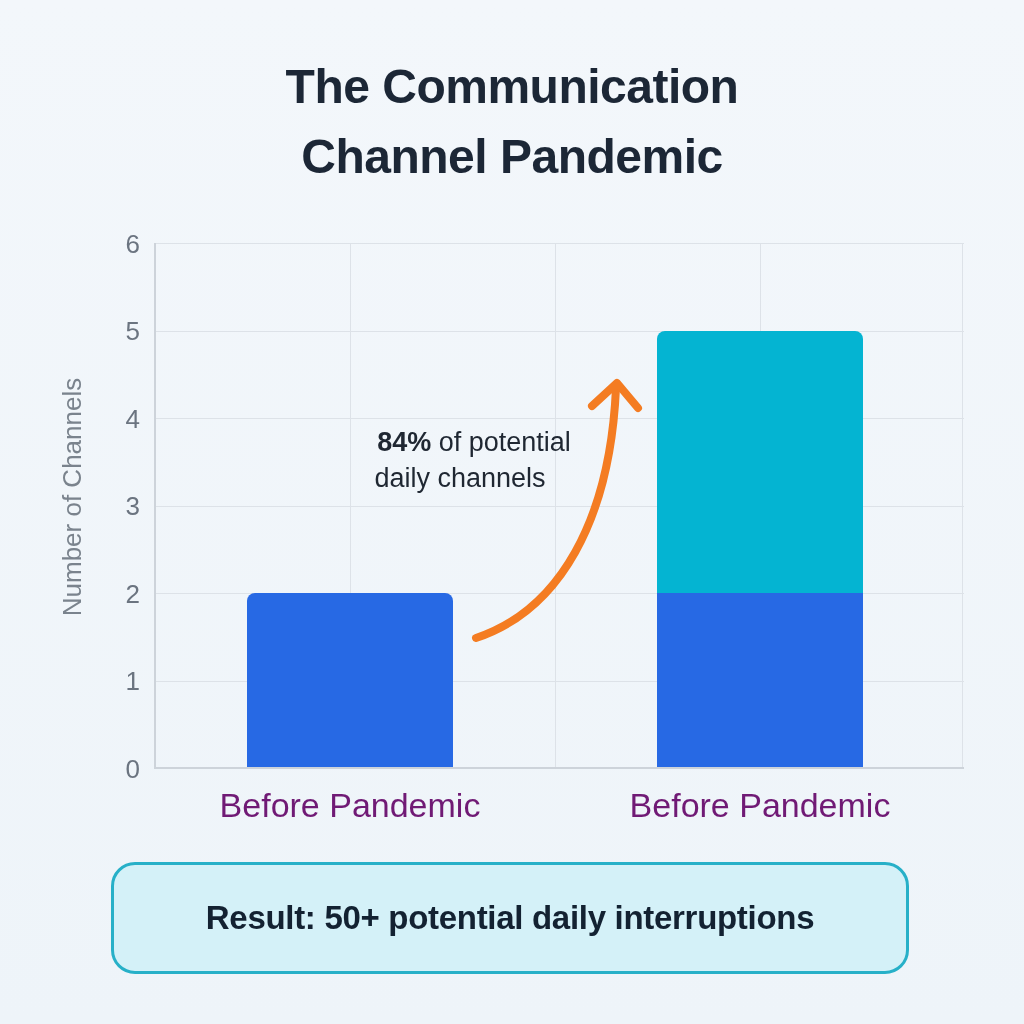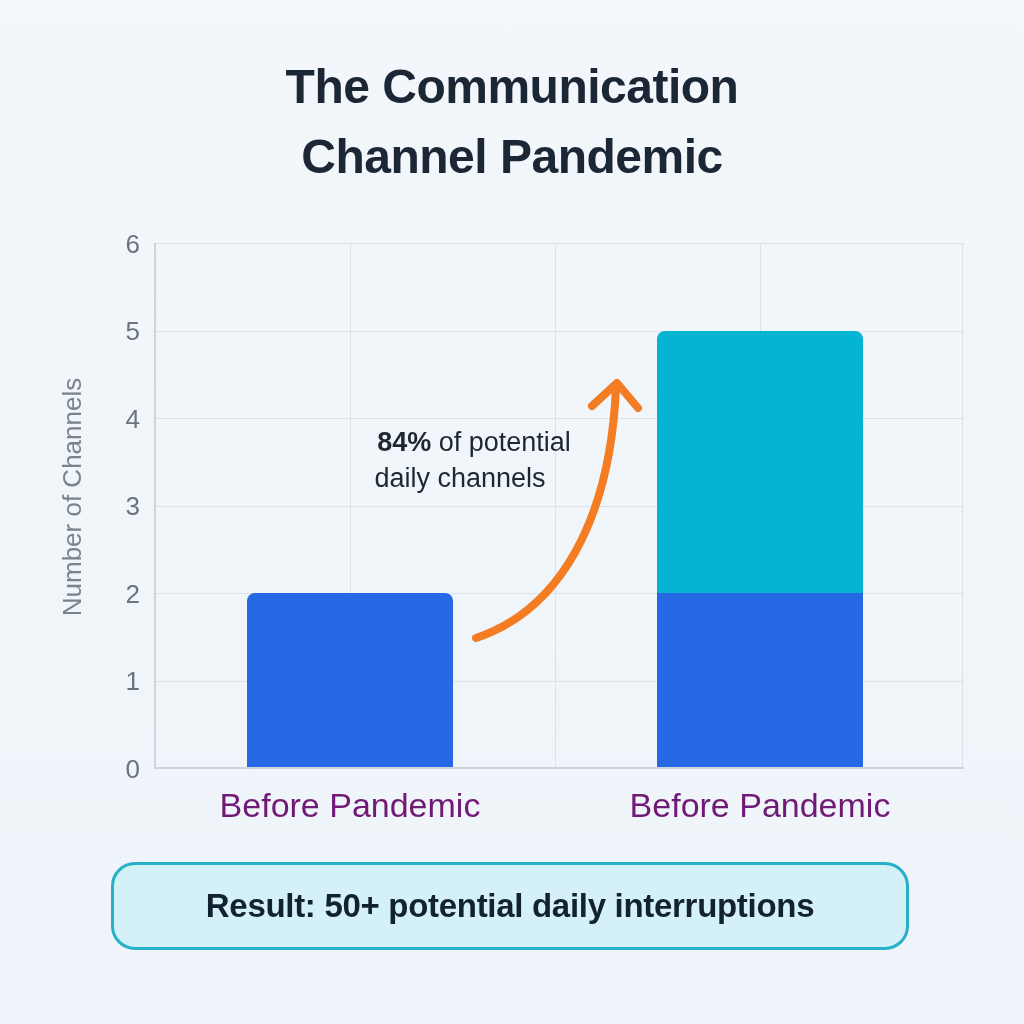--- a/index.html
+++ b/index.html
@@ -50,21 +50,21 @@
   .xlabel {
     position: absolute; top: 786px; width: 300px; text-align: center;
     font-size: 34px; color: #701a75;
   }
   .annot {
     position: absolute; left: 300px; top: 424px; width: 320px;
     text-align: center; font-size: 27px; line-height: 36px; color: #1f2732;
   }
   .annot b { font-weight: 700; padding-left: 28px; }
   .result-box {
-    position: absolute; left: 111px; top: 862px; width: 798px; height: 88px;
+    position: absolute; left: 111px; top: 862px; width: 798px; height: 112px;
     box-sizing: border-box;
     border: 3.5px solid #27b0c8; border-radius: 24px;
     background: #d4f1f8;
     display: flex; align-items: center; justify-content: center;
   }
   .result-text {
     font-size: 33px; font-weight: 700; color: #132232; letter-spacing: -0.3px;
   }
   svg.arrow { position: absolute; left: 0; top: 0; }
 </style>

